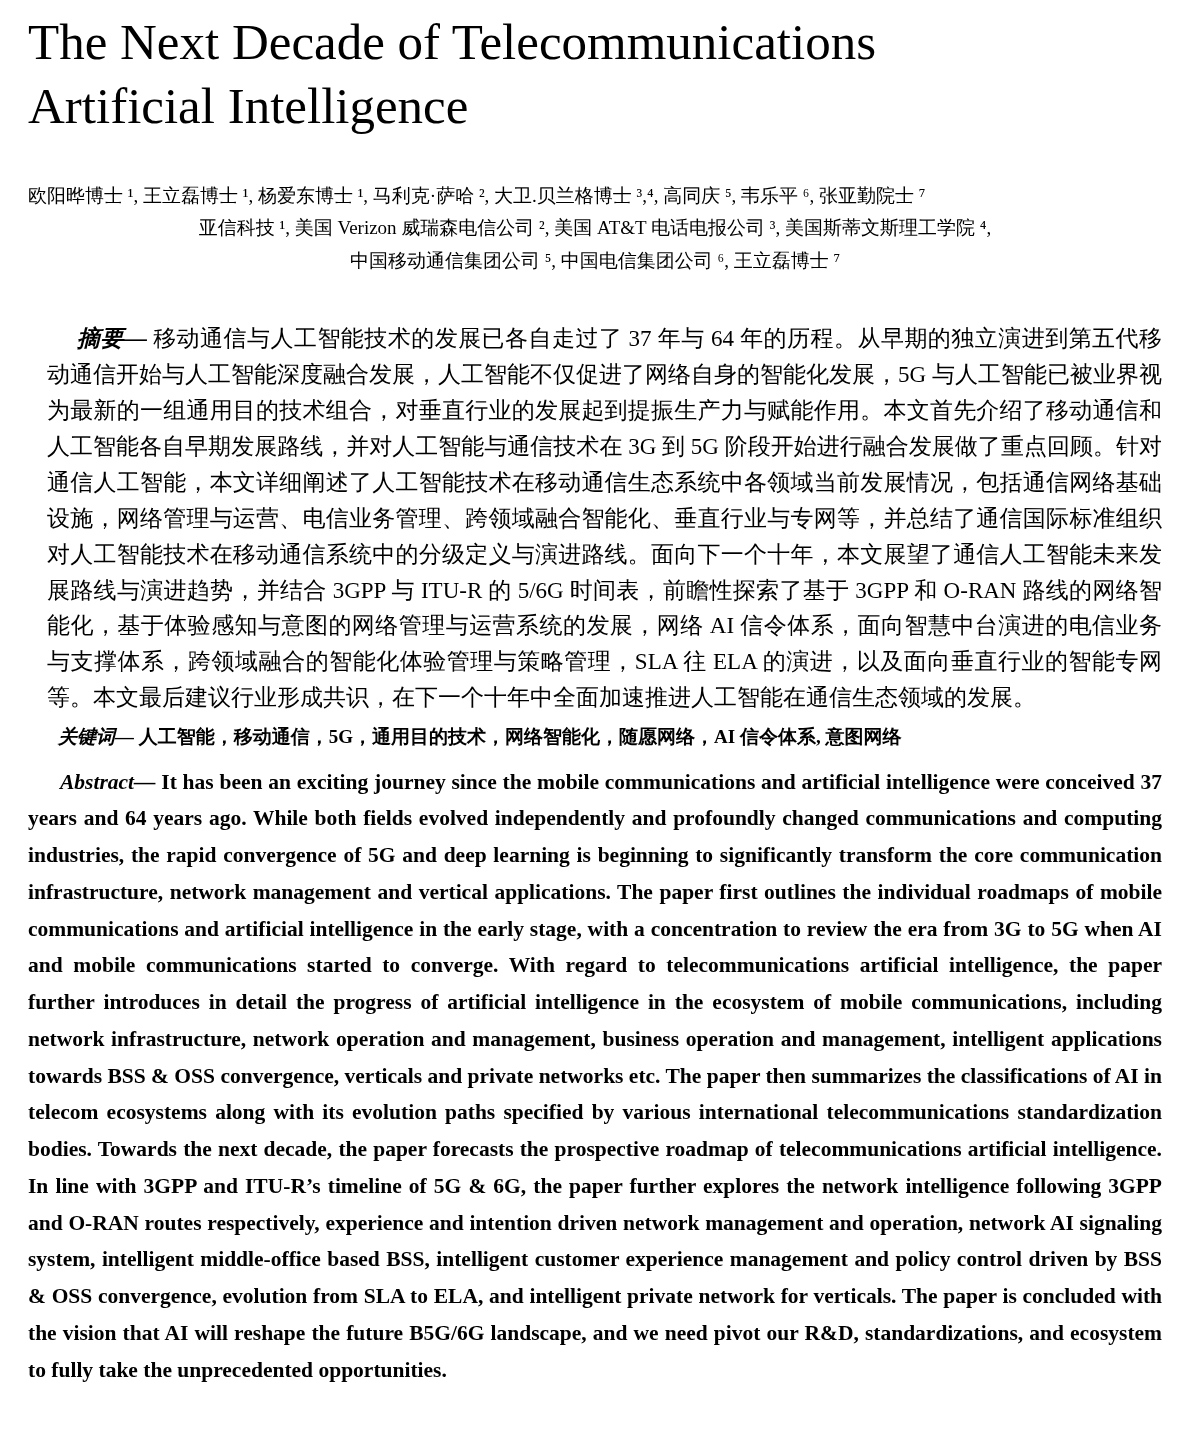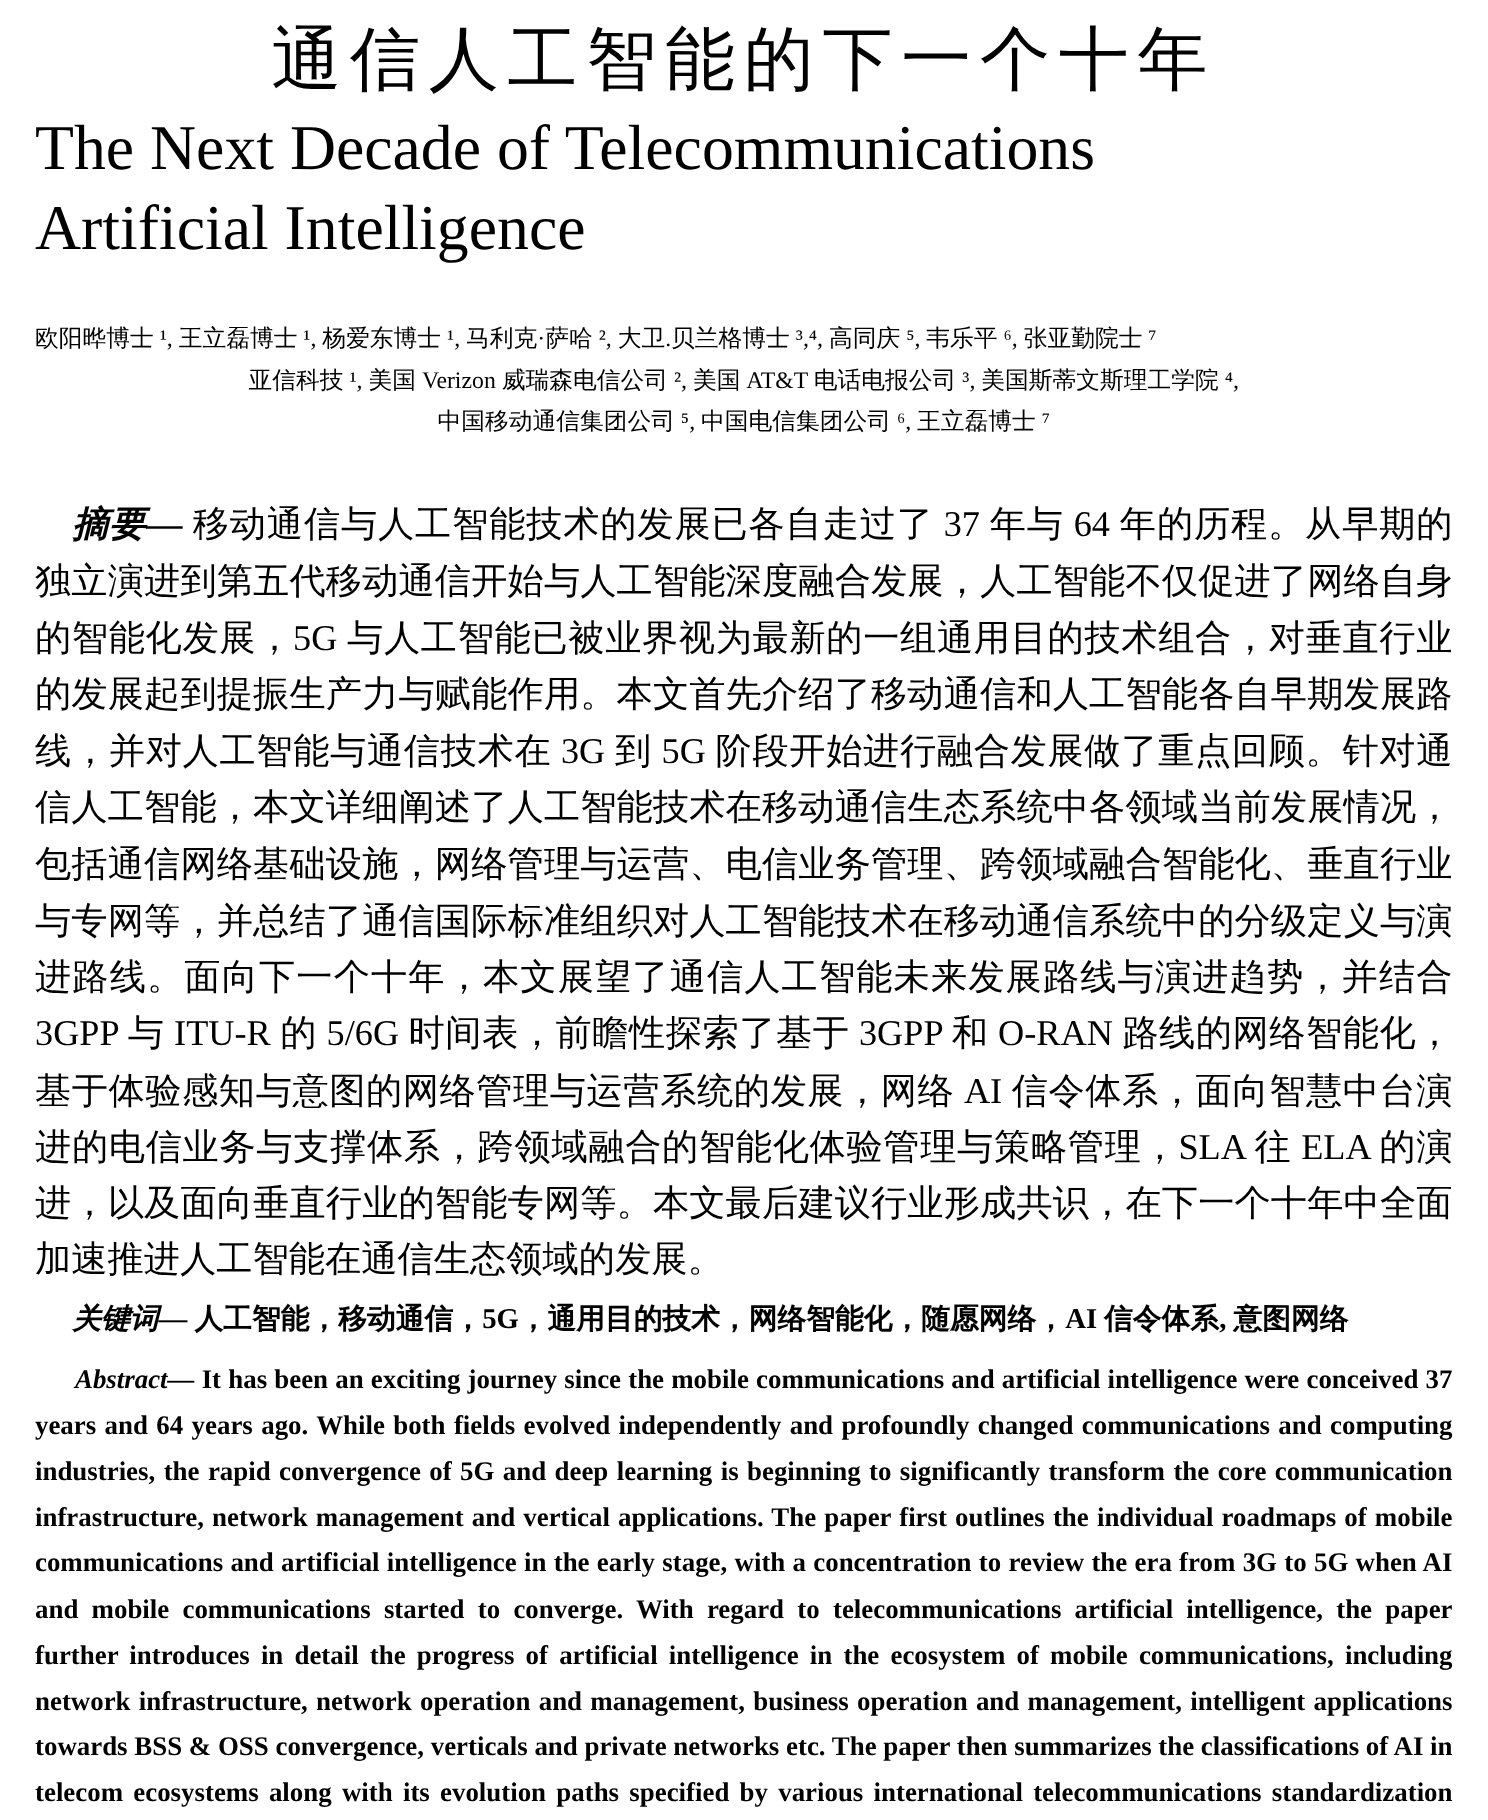--- a/index.html
+++ b/index.html
@@ -40,49 +40,49 @@
     text-align: center;
     font-size: 19px;
     line-height: 1.75;
   }
   .para {
     text-align: justify;
     margin: 0;
   }
   .abstract-zh {
     margin-top: 44px;
-    font-size: 29px;
+    font-size: 23px;
     line-height: 1.56;
     text-indent: 30px;
+    margin-left: 19px;
   }
   .label-bi {
     font-weight: bold;
     font-style: italic;
   }
   .keywords-zh {
     margin-top: 6px;
-    font-size: 23px;
+    font-size: 19px;
     font-weight: bold;
     line-height: 1.56;
     text-indent: 30px;
   }
   .abstract-en {
     margin-top: 12px;
     font-size: 21.5px;
     font-weight: bold;
     line-height: 1.71;
     text-indent: 32px;
   }
 </style>
 </head>
 <body>
 
 <div class="page">
 
-  <h1 class="title-zh">通信人工智能的下一个十年</h1>
 
   <div class="title-en">
     <div>The Next Decade of Telecommunications</div>
     <div>Artificial Intelligence</div>
   </div>
 
   <div class="authors-line">欧阳晔博士 ¹, 王立磊博士 ¹, 杨爱东博士 ¹, 马利克·萨哈 ², 大卫.贝兰格博士 ³,⁴, 高同庆 ⁵, 韦乐平 ⁶, 张亚勤院士 ⁷</div>
 
   <div class="affil-line">亚信科技 ¹, 美国 Verizon 威瑞森电信公司 ², 美国 AT&amp;T 电话电报公司 ³, 美国斯蒂文斯理工学院 ⁴,</div>
 

